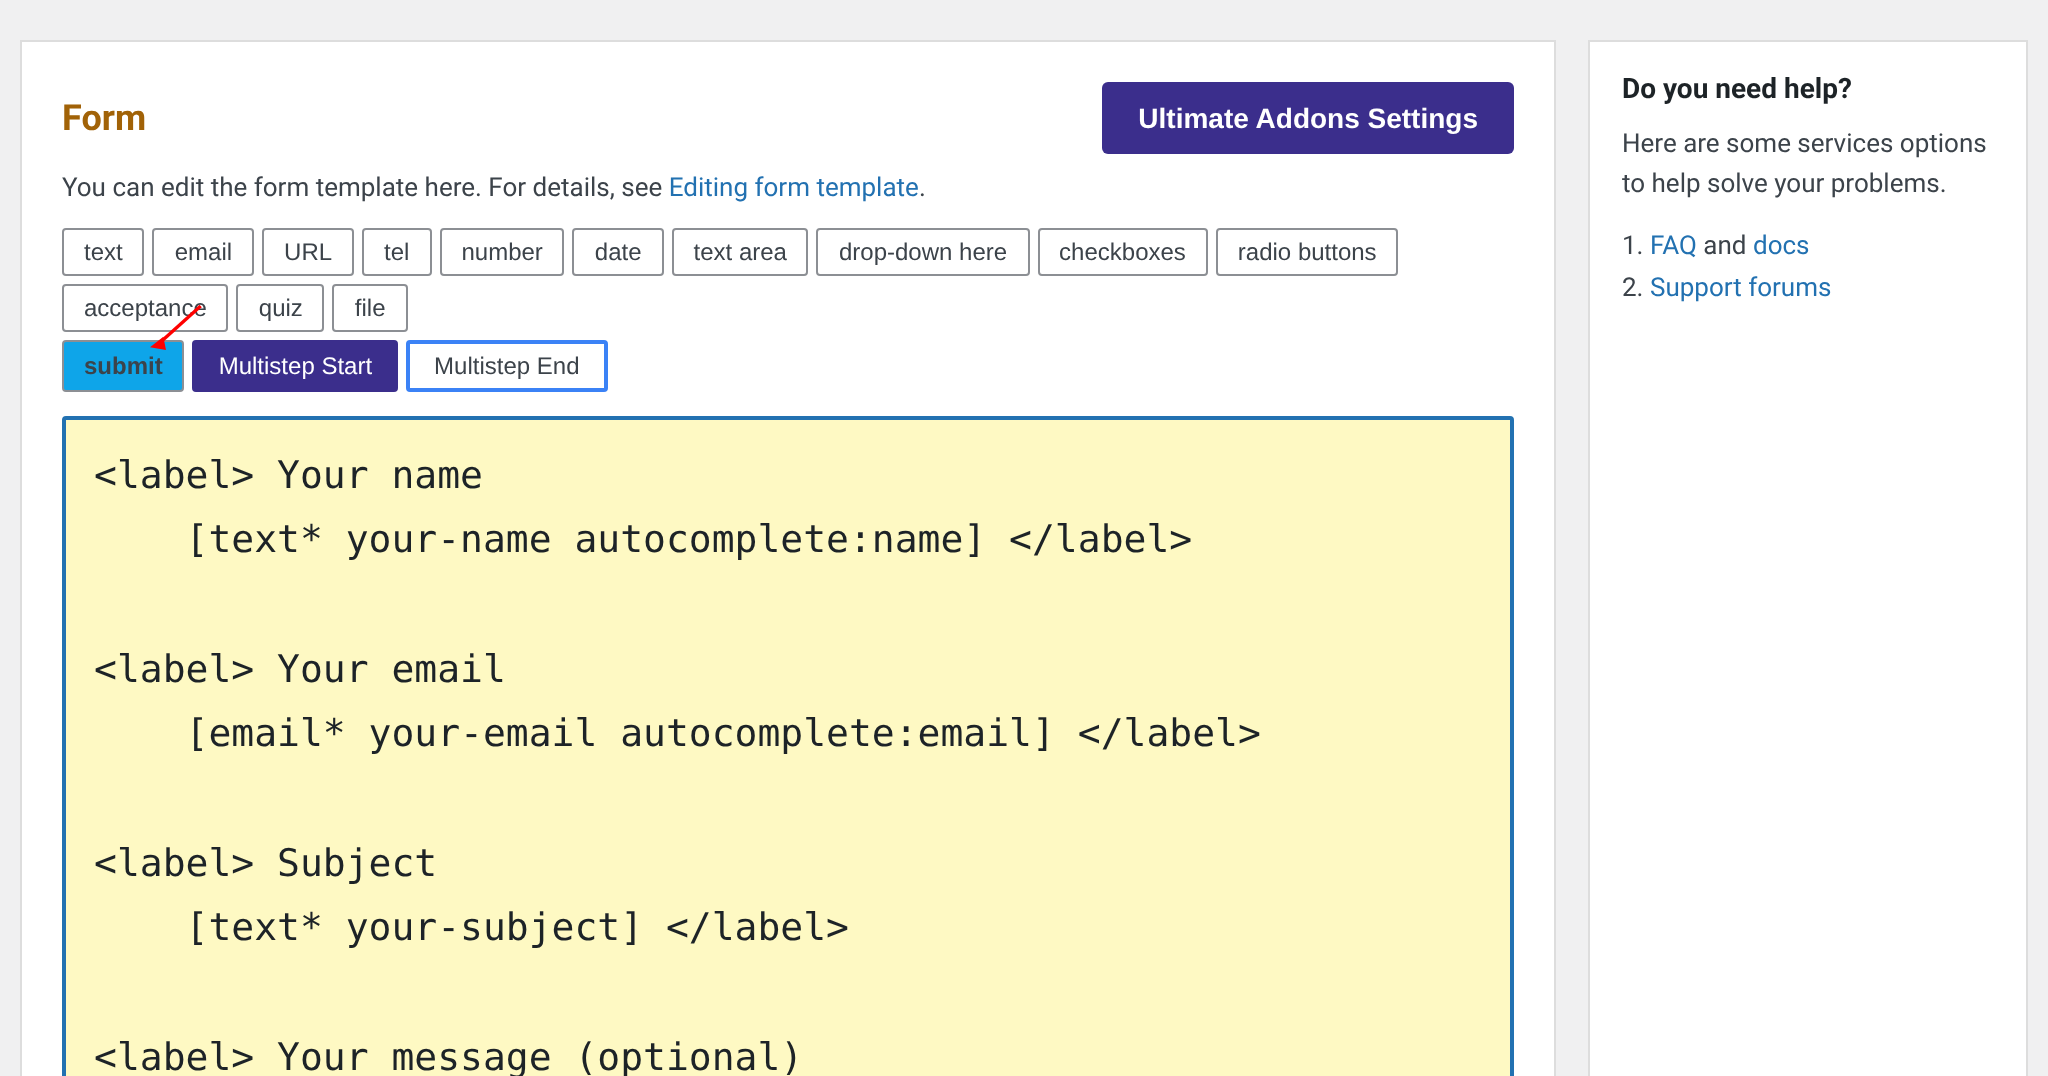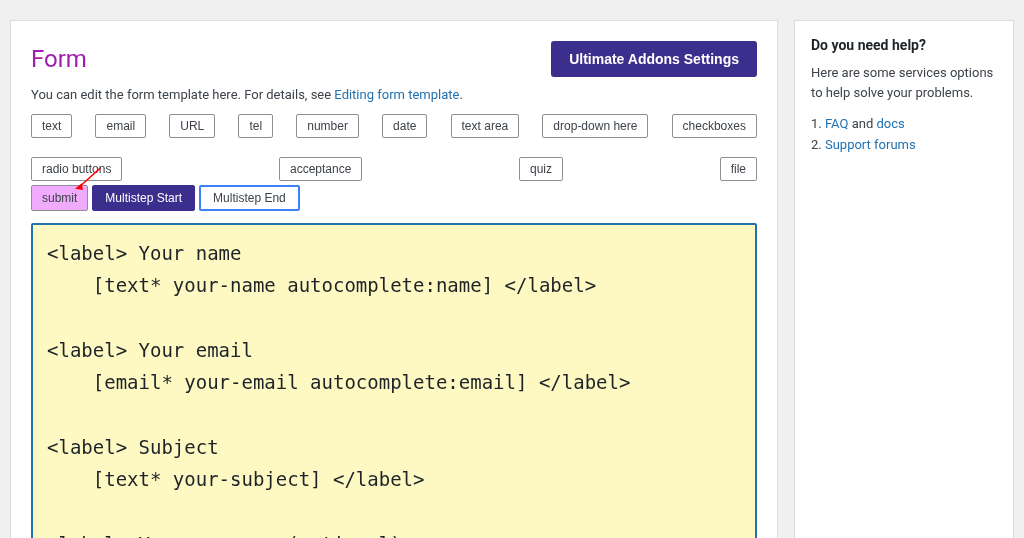--- a/index.html
+++ b/index.html
@@ -31,23 +31,23 @@
       flex-shrink: 0;
     }
     
     .form-header {
       display: flex;
       align-items: center;
       justify-content: space-between;
       margin-bottom: 10px;
     }
     .form-title {
-      font-size: 24px;
-      font-weight: 400;
-      color: #a21caf;
+      font-size: 18px;
+      font-weight: 700;
+      color: #a16207;
     }
     .ultimate-btn {
       background: #3b2e8c;
       color: #fff;
       border: none;
       padding: 10px 18px;
       font-size: 14px;
       font-weight: 600;
       cursor: pointer;
       border-radius: 3px;
@@ -59,48 +59,48 @@
       margin-bottom: 12px;
     }
     .form-desc a {
       color: #2271b1;
       text-decoration: none;
     }
     
     .tag-buttons {
       display: flex;
       flex-wrap: wrap;
-      gap: 19px;
+      gap: 4px;
       margin-bottom: 4px;
-      justify-content: space-between;
     }
     .tag-btn {
       border: 1px solid #8c8f94;
       background: #fff;
       color: #3c434a;
       padding: 4px 10px;
       font-size: 12px;
       cursor: pointer;
       border-radius: 2px;
     }
     
     .tag-buttons-row2 {
       display: flex;
       gap: 4px;
       margin-bottom: 12px;
       position: relative;
     }
     .tag-btn-submit {
       border: 1px solid #8c8f94;
-      background: #f0abfc;
+      background: #0ea5e9;
       color: #3c434a;
       padding: 4px 10px;
       font-size: 12px;
       cursor: pointer;
       border-radius: 2px;
+      font-weight: bold;
     }
     .tag-btn-multistep-start {
       border: 1px solid #3b2e8c;
       background: #3b2e8c;
       color: #fff;
       padding: 4px 12px;
       font-size: 12px;
       cursor: pointer;
       border-radius: 2px;
     }

